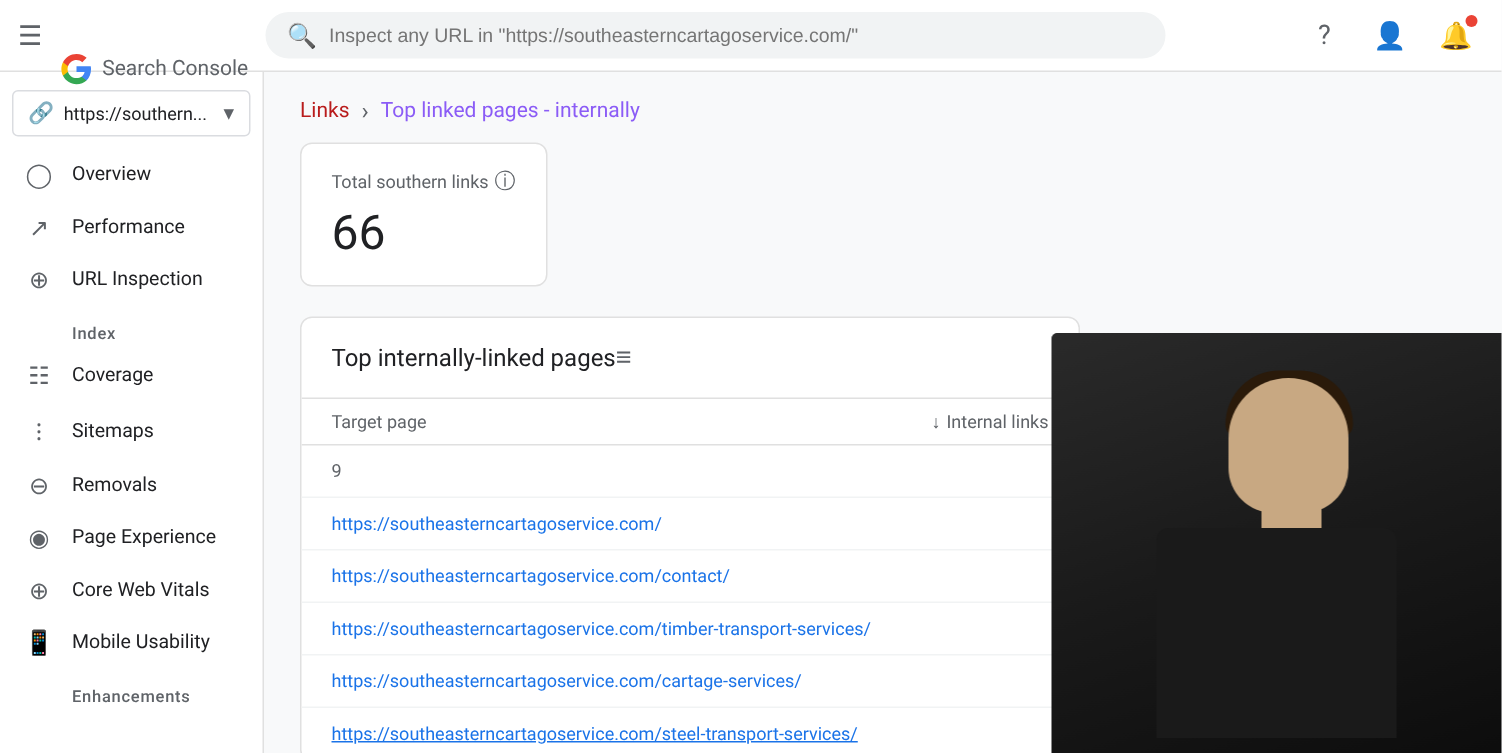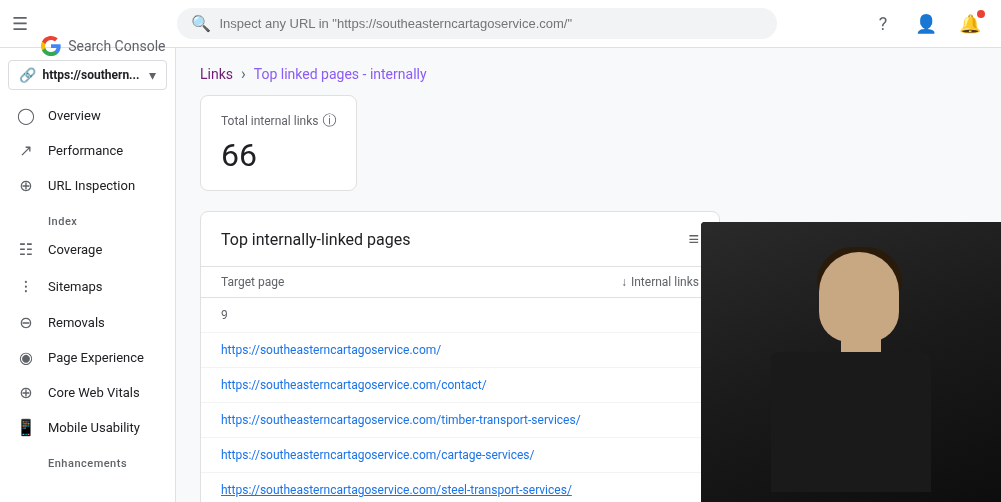--- a/index.html
+++ b/index.html
@@ -83,40 +83,40 @@
       border-radius: 4px;
       padding: 6px 10px;
       display: flex;
       align-items: center;
       gap: 6px;
       cursor: pointer;
       font-size: 12px;
       color: #202124;
     }
     .property-selector .prop-icon { font-size: 14px; }
-    .property-selector .prop-text { flex: 1; overflow: hidden; text-overflow: ellipsis; white-space: nowrap; font-weight: bold; }
+    .property-selector .prop-text { flex: 1; overflow: hidden; text-overflow: ellipsis; white-space: nowrap; }
     .property-selector .chevron { color: #5f6368; font-size: 14px; }
 
     
     .main {
       flex: 1;
       overflow-y: auto;
       padding: 0;
       background: #f8f9fa;
     }
     .breadcrumb-bar {
       display: flex;
       align-items: center;
       padding: 16px 24px 12px;
       gap: 8px;
       font-size: 14px;
       color: #5f6368;
       background: #f8f9fa;
     }
-    .breadcrumb-link { color: #701a75; cursor: pointer; }
+    .breadcrumb-link { color: #b91c1c; cursor: pointer; }
     .breadcrumb-separator { color: #5f6368; font-size: 16px; }
     .breadcrumb-current { color: #8b5cf6; }
 
     
     .content-area { padding: 0 24px 24px; }
     .summary-card {
       background: #fff;
       border: 1px solid #e0e0e0;
       border-radius: 8px;
       padding: 16px 20px;
@@ -141,21 +141,20 @@
     .main-card {
       background: #fff;
       border: 1px solid #e0e0e0;
       border-radius: 8px;
       overflow: hidden;
       max-width: 520px;
     }
     .main-card-header {
       display: flex;
       align-items: center;
-      justify-content: space-between;
       padding: 16px 20px;
       border-bottom: 1px solid #e0e0e0;
     }
     .main-card-title { font-size: 16px; color: #202124; font-weight: 400; }
     .filter-icon { color: #5f6368; cursor: pointer; font-size: 18px; }
 
     .table-header {
       display: flex;
       align-items: center;
       justify-content: space-between;
@@ -324,21 +323,21 @@
   <main class="main">
     <div class="breadcrumb-bar">
       <span class="breadcrumb-link">Links</span>
       <span class="breadcrumb-separator">›</span>
       <span class="breadcrumb-current">Top linked pages - internally</span>
     </div>
 
     <div class="content-area">
       <div class="summary-card">
         <div class="card-label">
-          <span>Total internal links</span>
+          <span>Total southern links</span>
           <span style="color:#5f6368;cursor:pointer;font-size:14px;">ⓘ</span>
         </div>
         <div class="card-value">66</div>
       </div>
 
       <div class="main-card">
         <div class="main-card-header">
           <span class="main-card-title">Top internally-linked pages</span>
           <span class="filter-icon">≡</span>
         </div>

